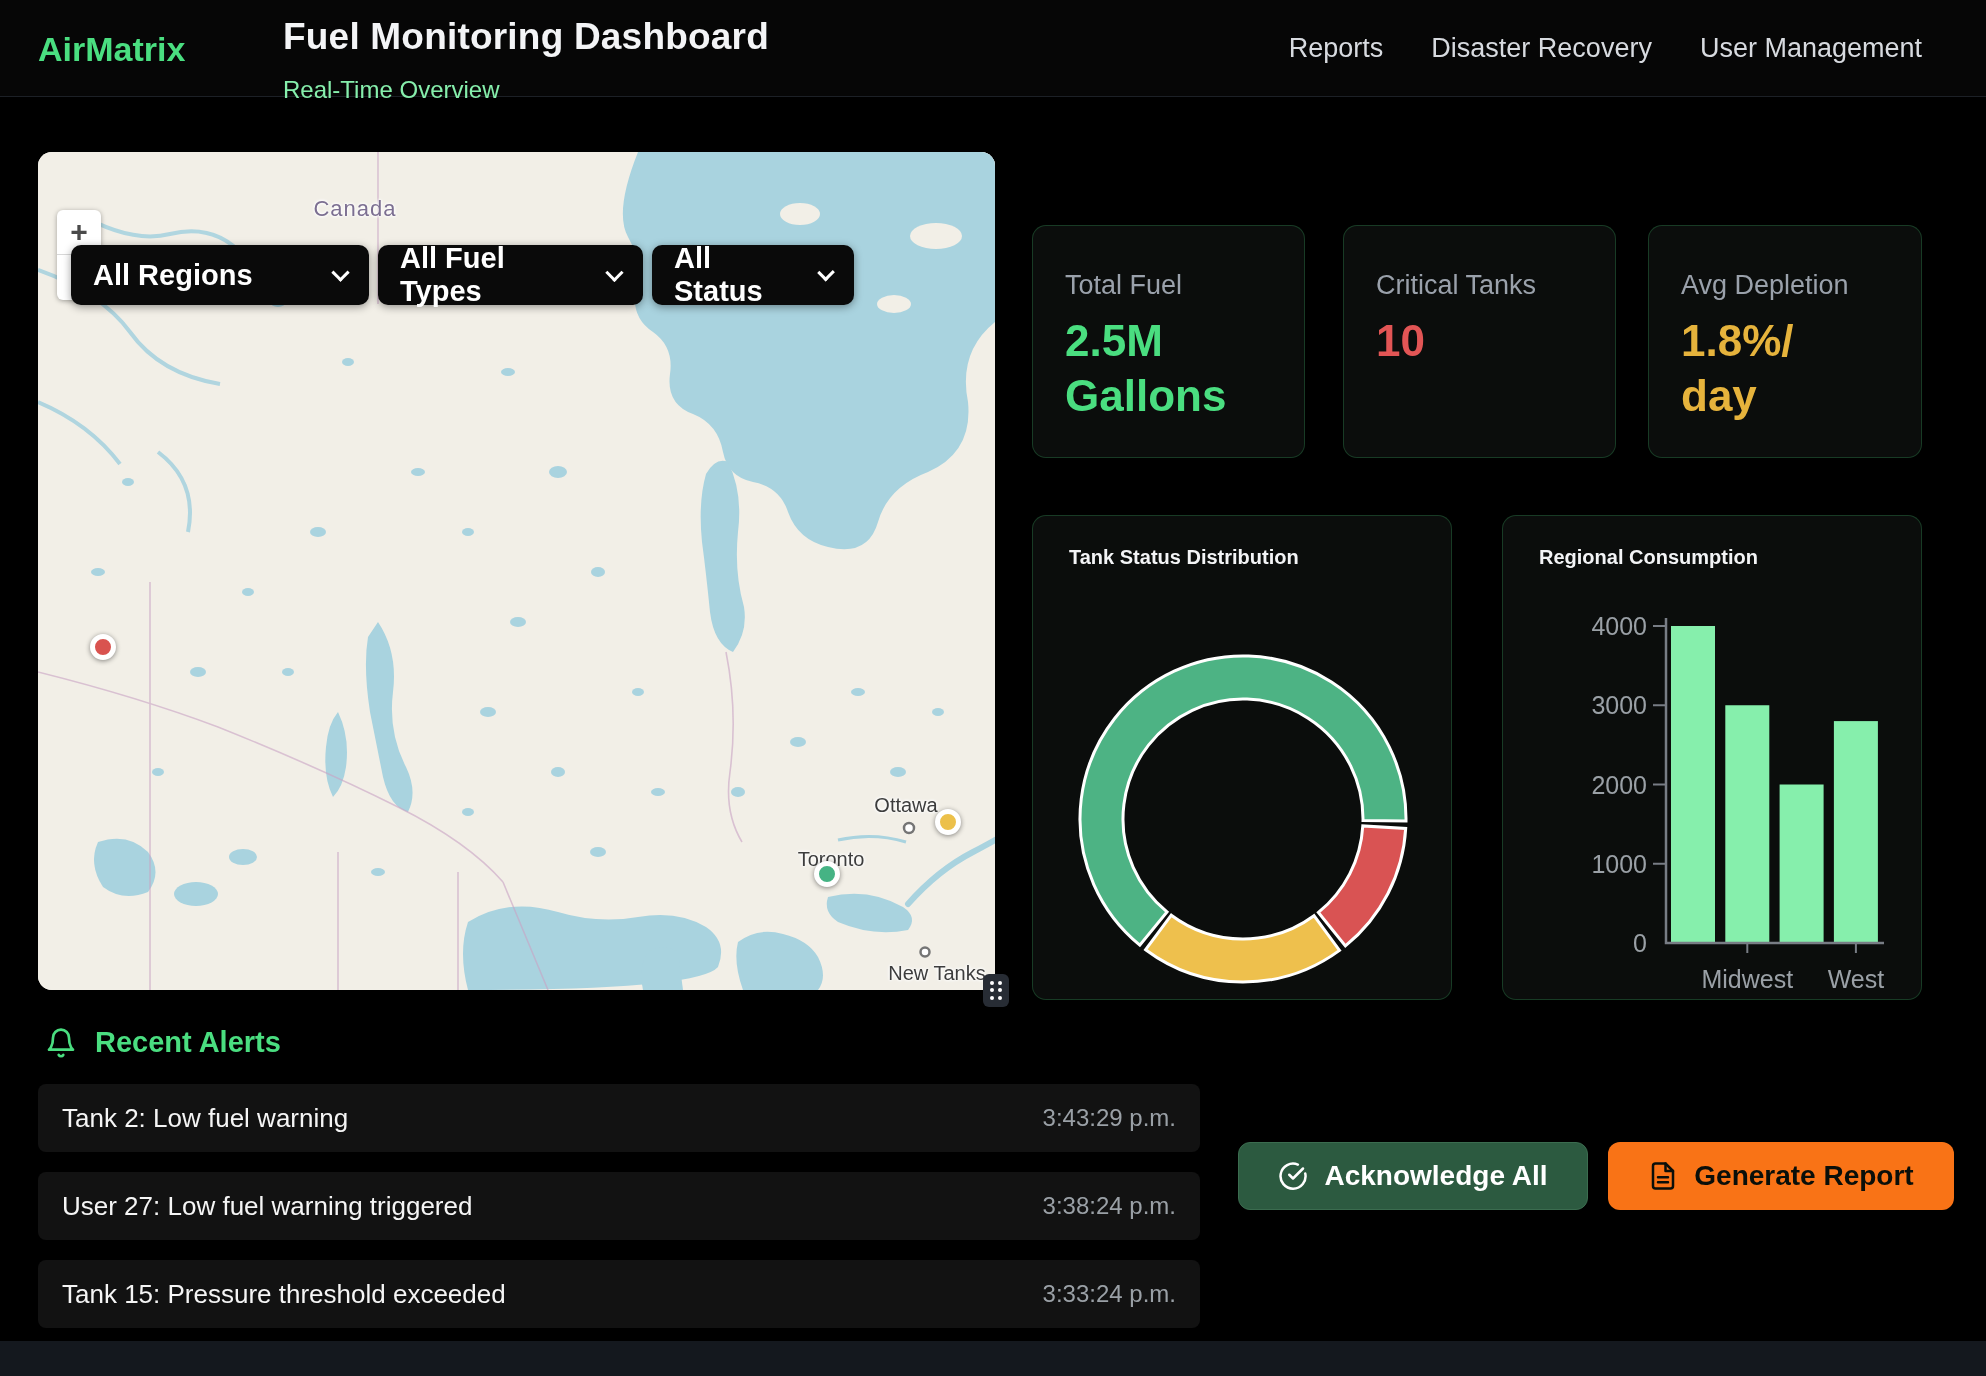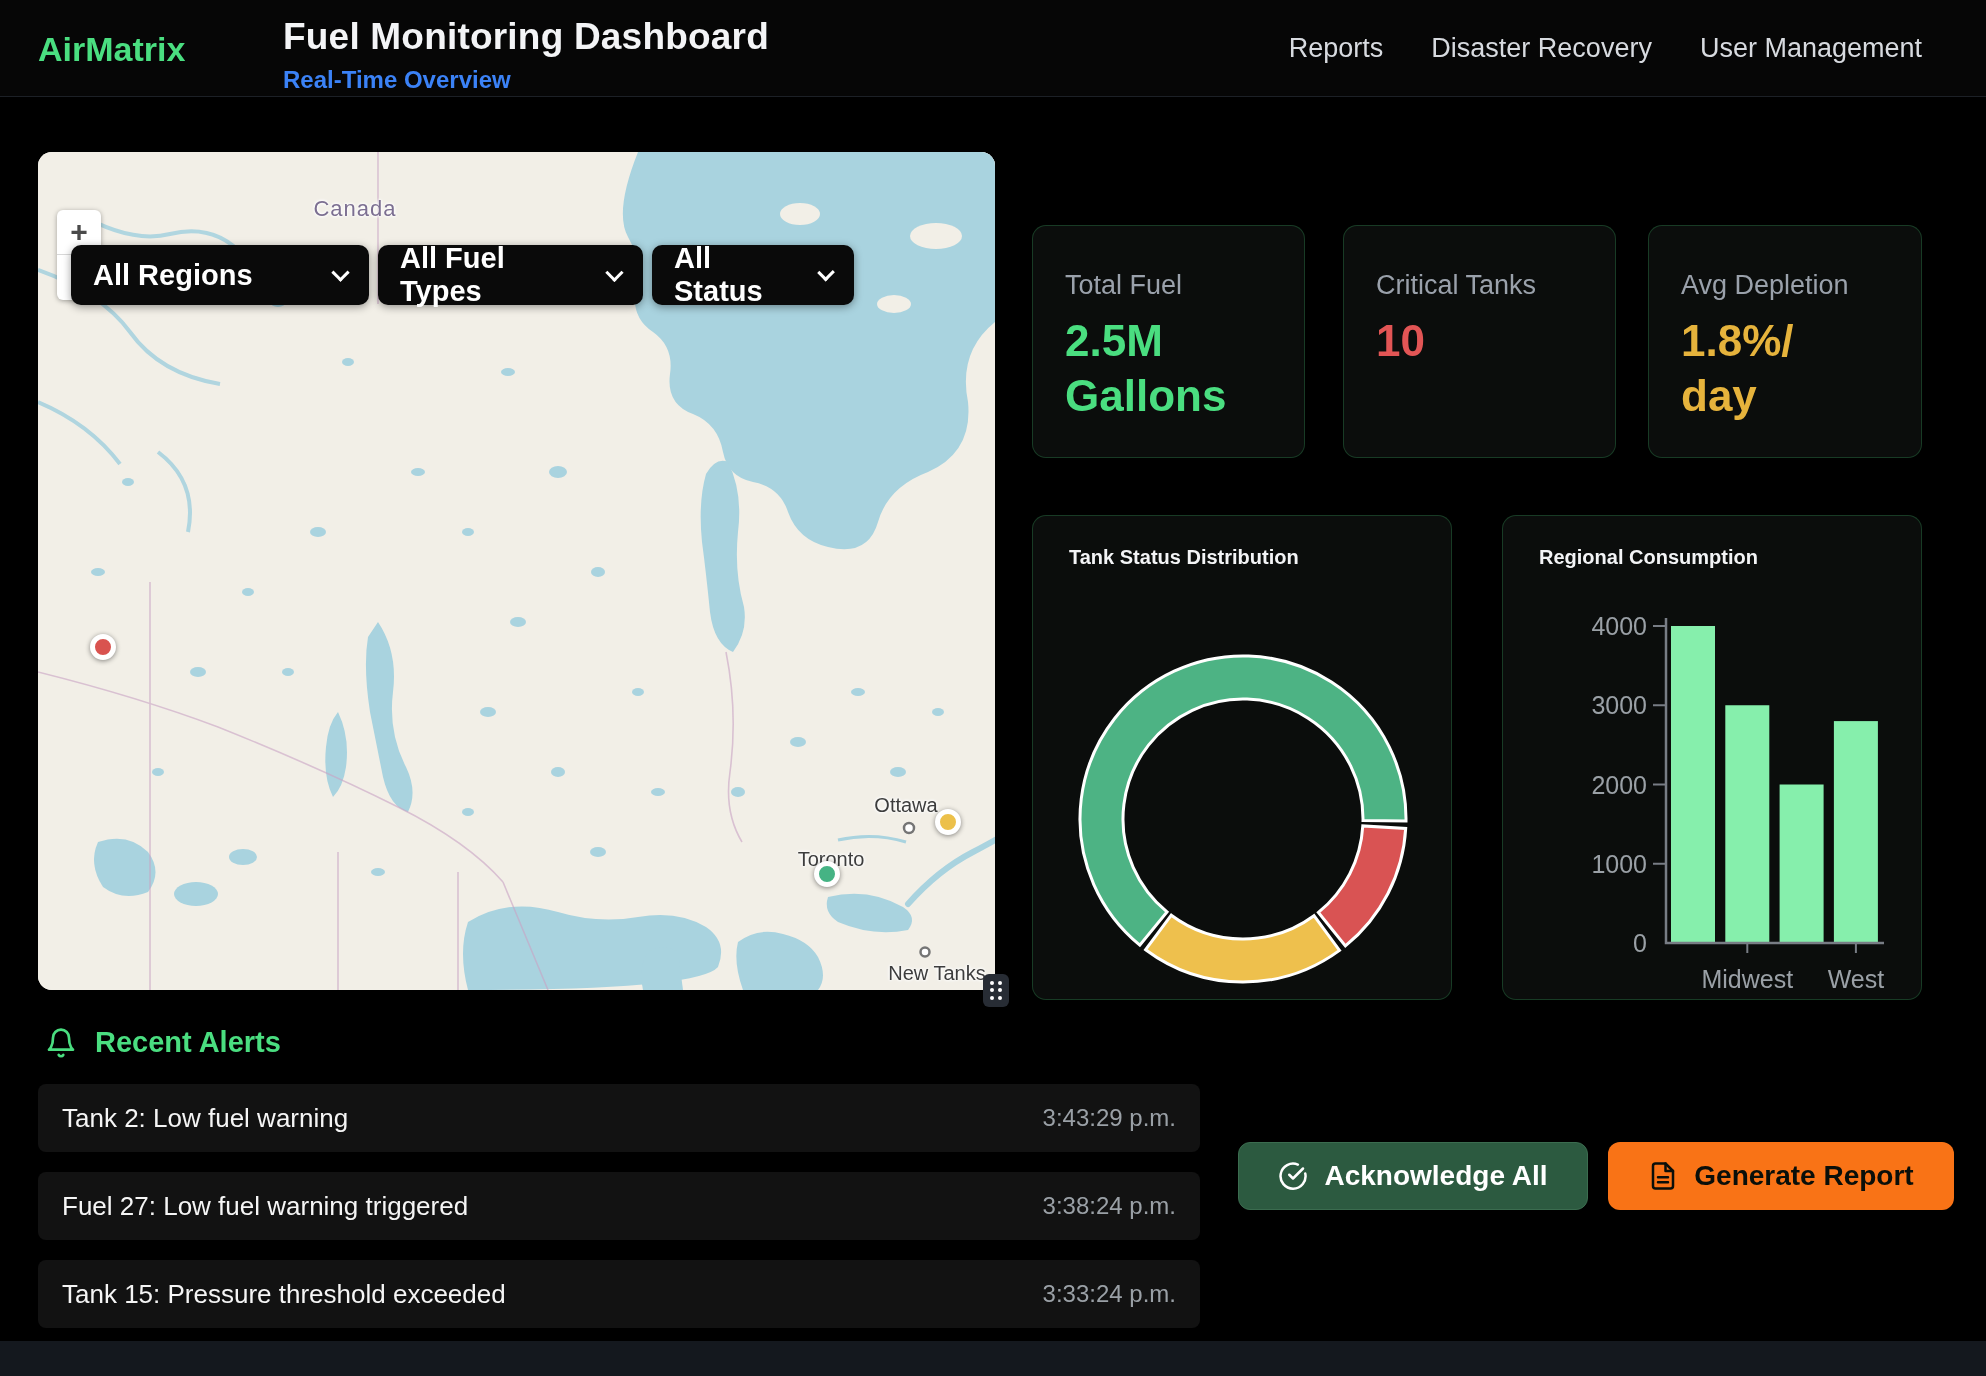--- a/index.html
+++ b/index.html
@@ -6,21 +6,21 @@
   html,body { width:1986px; height:1376px; background:#000; overflow:hidden;
     font-family:"Liberation Sans","DejaVu Sans",sans-serif; }
   .stage { position:absolute; inset:0; width:1986px; height:1376px; background:#000; }
 
   
   .header { position:absolute; left:0; top:0; width:1986px; height:97px;
     background:#060606; border-bottom:1px solid #1c2026; }
   .brand { position:absolute; left:38px; top:30px; font-size:34px; font-weight:700; color:#4ade80; }
   .title-block { position:absolute; left:283px; top:16px; }
   .page-title { font-size:37px; font-weight:700; color:#f3f4f6; letter-spacing:.2px; }
-  .page-subtitle { margin-top:8px; font-size:24px; font-weight:700; color:#3b82f6; }
+  .page-subtitle { margin-top:18px; font-size:24px; font-weight:400; color:#86efac; }
   .nav { position:absolute; right:64px; top:0; height:97px; display:flex; align-items:center; gap:48px; }
   .nav-item { font-size:27px; color:#d7dadf; font-weight:500; cursor:pointer; }
 
   
   .map { position:absolute; left:38px; top:152px; width:957px; height:838px;
     border-radius:14px; overflow:hidden; background:#f2efe7; }
   .map svg.base { position:absolute; inset:0; }
   .map-label { position:absolute; transform:translateX(-50%); font-weight:500; white-space:nowrap;
     text-shadow:0 0 3px #fff,0 0 3px #fff,0 0 4px #fff; pointer-events:none; }
   .lbl-country { font-size:22px; color:#7c6f91; letter-spacing:1px; }
@@ -269,21 +269,21 @@
       <path d="M13.7 21a2 2 0 0 1-3.4 0"></path>
     </svg>
     <span class="txt">Recent Alerts</span>
   </div>
 
   <div class="alert-row row-0">
     <span class="alert-text">Tank 2: Low fuel warning</span>
     <span class="alert-time">3:43:29 p.m.</span>
   </div>
   <div class="alert-row row-1">
-    <span class="alert-text">Fuel 27: Low fuel warning triggered</span>
+    <span class="alert-text">User 27: Low fuel warning triggered</span>
     <span class="alert-time">3:38:24 p.m.</span>
   </div>
   <div class="alert-row row-2">
     <span class="alert-text">Tank 15: Pressure threshold exceeded</span>
     <span class="alert-time">3:33:24 p.m.</span>
   </div>
 
   <div class="btn btn-ack">
     <svg width="30" height="30" viewBox="0 0 24 24" fill="none" stroke="#fff" stroke-width="2" stroke-linecap="round" stroke-linejoin="round">
       <path d="M21.8 10a10 10 0 1 1-5.9-7.1"></path>

